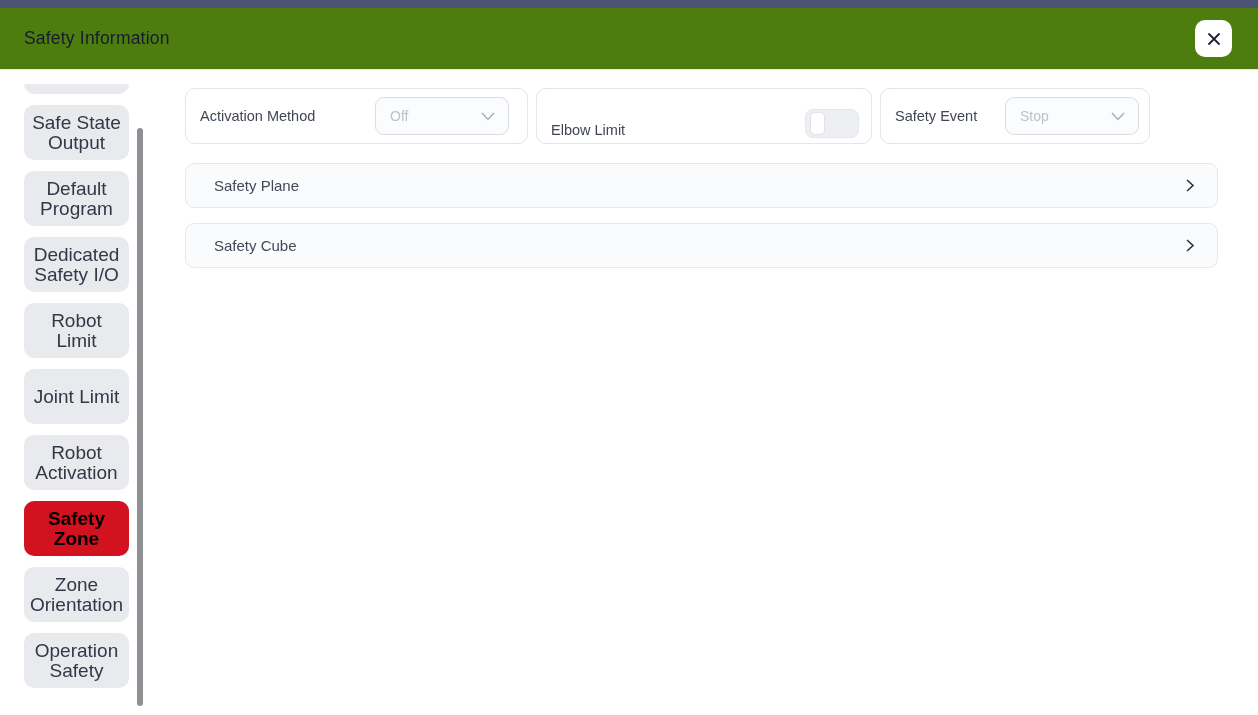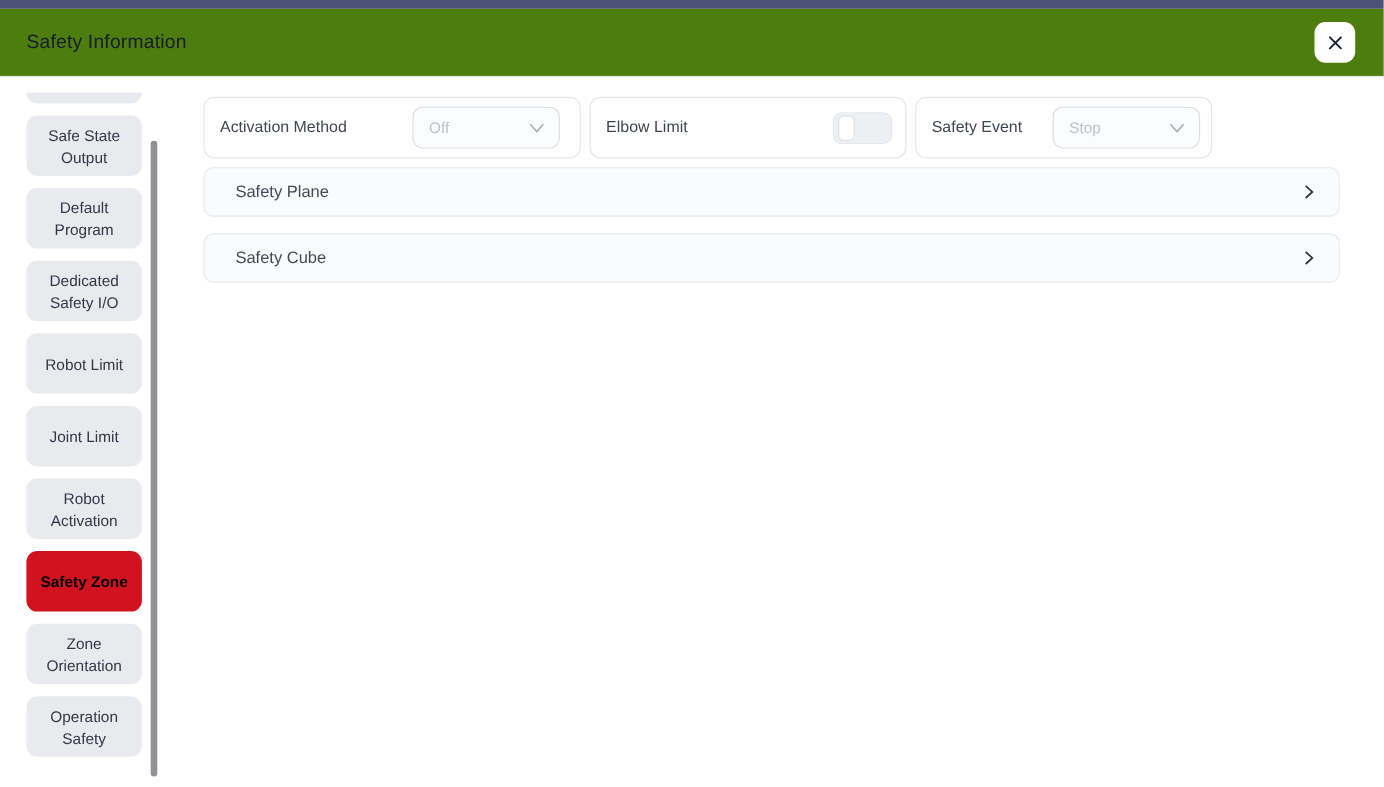--- a/index.html
+++ b/index.html
@@ -27,55 +27,55 @@
   
   .sidebar {
     position:absolute; left:24px; top:14px; width:105px;
     display:flex; flex-direction:column; gap:11px;
   }
   .sb-clipped {
     height:10px; background:#e9eaee; border-radius:0 0 10px 10px;
   }
   .sb-btn {
     min-height:55px; background:#e9eaee; border-radius:10px;
-    color:#333847; font-size:14px; line-height:20px;
+    color:#333847; font-size:19px; line-height:20px;
     display:flex; align-items:center; justify-content:center; text-align:center;
     padding:7px 5px; cursor:pointer;
   }
   .sb-btn.active { background:#d2131f; color:#000000; font-weight:bold; }
   .scroll-thumb {
     position:absolute; left:137px; top:58px; width:6px; height:578px;
     background:#8f9093; border-radius:3px; cursor:pointer;
   }
 
   
   .main { position:absolute; left:185px; top:18px; width:1033px; }
   .cards { display:flex; gap:8px; }
   .card {
     height:56px; background:#ffffff; border:1px solid #e3e6eb; border-radius:10px;
     display:flex; align-items:center; justify-content:space-between;
   }
   .card.c1 { width:343px; padding:0 18px 0 14px; }
-  .card.c2 { width:288px; padding:0 12px 0 14px; }
+  .card.c2 { width:336px; padding:0 12px 5px 14px;align-items:flex-end; }
   .card.c3 { width:270px; padding:0 10px 0 14px; }
   .card-label { font-size:14.5px; color:#3f4553; }
   .dropdown {
     width:134px; height:38px; background:#fbfcfe; border:1px solid #d9dde3; border-radius:9px;
     display:flex; align-items:center; justify-content:space-between;
     padding:0 13px 0 14px; color:#bcc1ca; font-size:14px; cursor:default;
   }
   .toggle {
     width:54px; height:29px; background:#edeff3; border:1px solid #e4e7ec; border-radius:8px;
     position:relative; cursor:pointer;
   }
   .toggle-knob {
     position:absolute; left:5px; top:3px; width:13px; height:21px;
     background:#ffffff; border-radius:4px; box-shadow:0 0 2px rgba(0,0,0,0.18);
   }
-  .sections { margin-top:8px; display:flex; flex-direction:column; gap:15px; }
+  .sections { margin-top:19px; display:flex; flex-direction:column; gap:15px; }
   .section-row {
     height:45px; background:#fafbfc; border:1px solid #e5e8ec; border-radius:9px;
     display:flex; align-items:center; justify-content:space-between;
     padding:0 20px 0 28px; cursor:pointer;
   }
   .section-label { font-size:15px; color:#434957; }
 </style>
 </head>
 <body>
 

